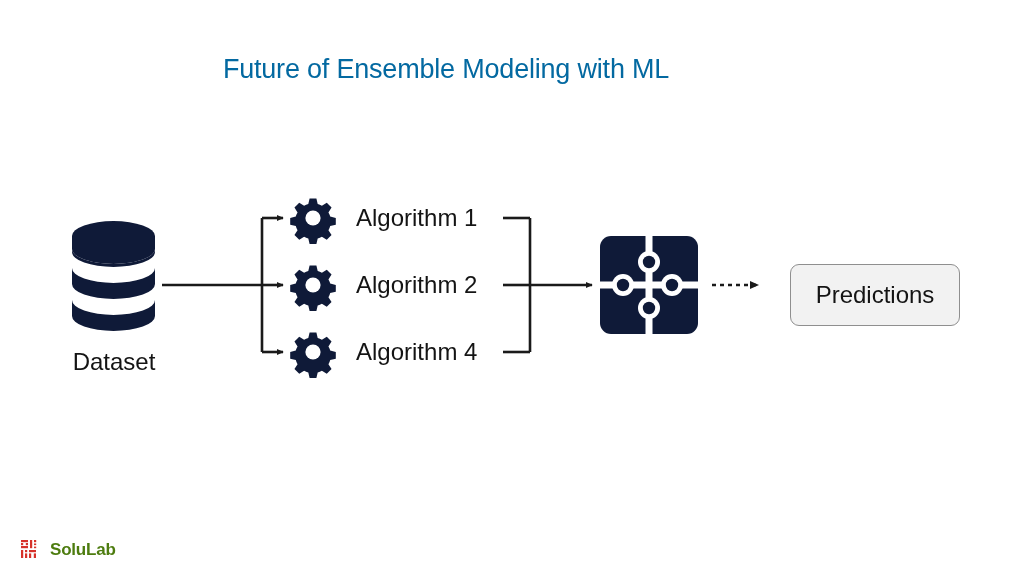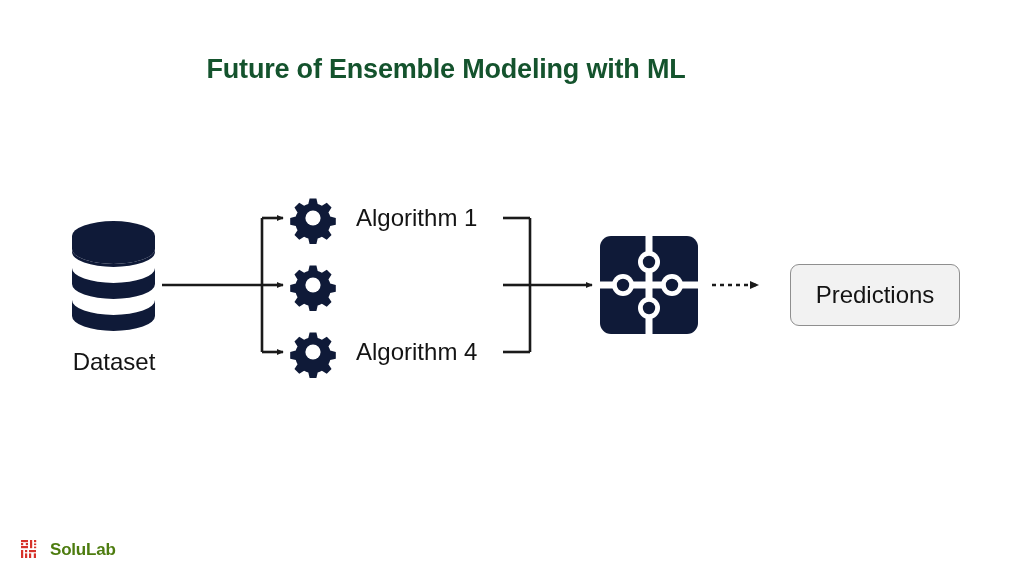--- a/index.html
+++ b/index.html
@@ -21,22 +21,22 @@
   }
 
   
   #page-title {
     position: absolute;
     left: 0;
     top: 54px;
     width: 892px;
     text-align: center;
     font-size: 27px;
-    font-weight: bold;
-    color: #14532d;
+    font-weight: normal;
+    color: #0369a1;
     letter-spacing: -0.2px;
     white-space: nowrap;
   }
 
   
   #diagram {
     position: absolute;
     left: 0;
     top: 0;
     width: 1024px;
@@ -201,20 +201,21 @@
       </g>
 
       <g>
         <line x1="712" y1="285" x2="758" y2="285" stroke="#1a1a1a" stroke-width="2.6" stroke-dasharray="4 4" marker-end="url(#arrowhead-dash)"></line>
       </g>
     </svg>
 
     <div class="node-label" id="dataset-label">Dataset</div>
 
     <div class="node-label algo-label" id="algo-label-0">Algorithm 1</div>
+    <div class="node-label algo-label" id="algo-label-1">Algorithm 2</div>
     <div class="node-label algo-label" id="algo-label-2">Algorithm 4</div>
 
     <div id="predictions-box">
       <span id="predictions-label">Predictions</span>
     </div>
   </div>
 
   <div id="brand">
     <svg id="brand-mark" viewBox="0 0 22 22">
       <g fill="#d6322a">

